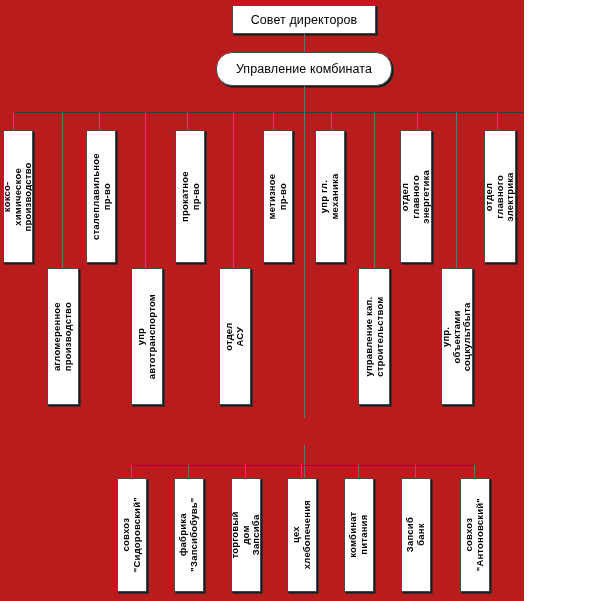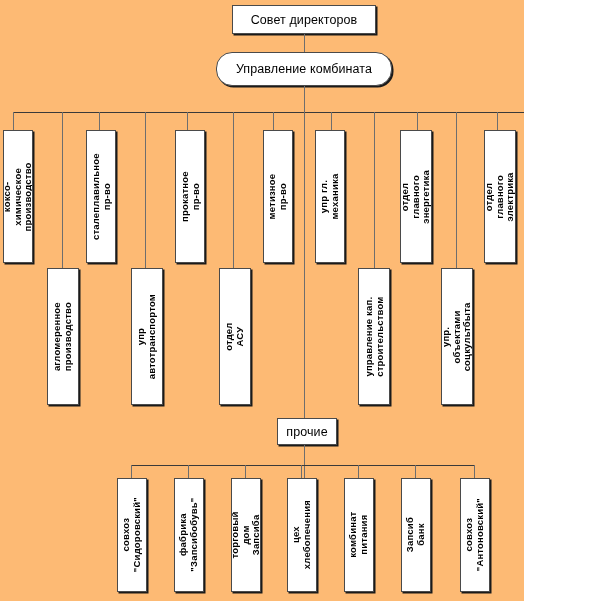--- a/index.html
+++ b/index.html
@@ -4,21 +4,21 @@
 <style>
   html, body {
     margin: 0;
     padding: 0;
     background: #ffffff;
   }
   #chart {
     position: relative;
     width: 524px;
     height: 601px;
-    background: #fdba74;
+    background: #b91c1c;
     font-family: "Liberation Sans", sans-serif;
     overflow: hidden;
   }
   
   .box {
     position: absolute;
     box-sizing: border-box;
     background: #ffffff;
     border: 1px solid #4a4a4a;
     box-shadow: 1.5px 1.5px 0 0 #1a1a1a;
@@ -147,23 +147,20 @@
     <span class="lbl" style="width: 129px;">упр. объектами
 соцкультбыта</span>
   </div>
   <div class="box vbox" style="left:524px; top:268px; width:32px; height:137px;">
     <span class="lbl" style="width: 129px;">лаборатории
 комбината</span>
   </div>
 
   <div class="vline" style="left:304px; top:112px; height:306px;"></div>
 
-  <div class="box hbox" style="left:277px; top:418px; width:60px; height:27px;">
-    <span class="lbl">прочие</span>
-  </div>
 
   <div class="vline" style="left:304px; top:445px; height:33px;"></div>
 
   <div class="bus" style="left:131px; top:465px; width:344px;"></div>
 
   <div class="vline" style="left:131px; top:465px; height:13px;"></div>
   <div class="vline" style="left:188px; top:465px; height:13px;"></div>
   <div class="vline" style="left:245px; top:465px; height:13px;"></div>
   <div class="vline" style="left:301px; top:465px; height:13px;"></div>
   <div class="vline" style="left:358px; top:465px; height:13px;"></div>

